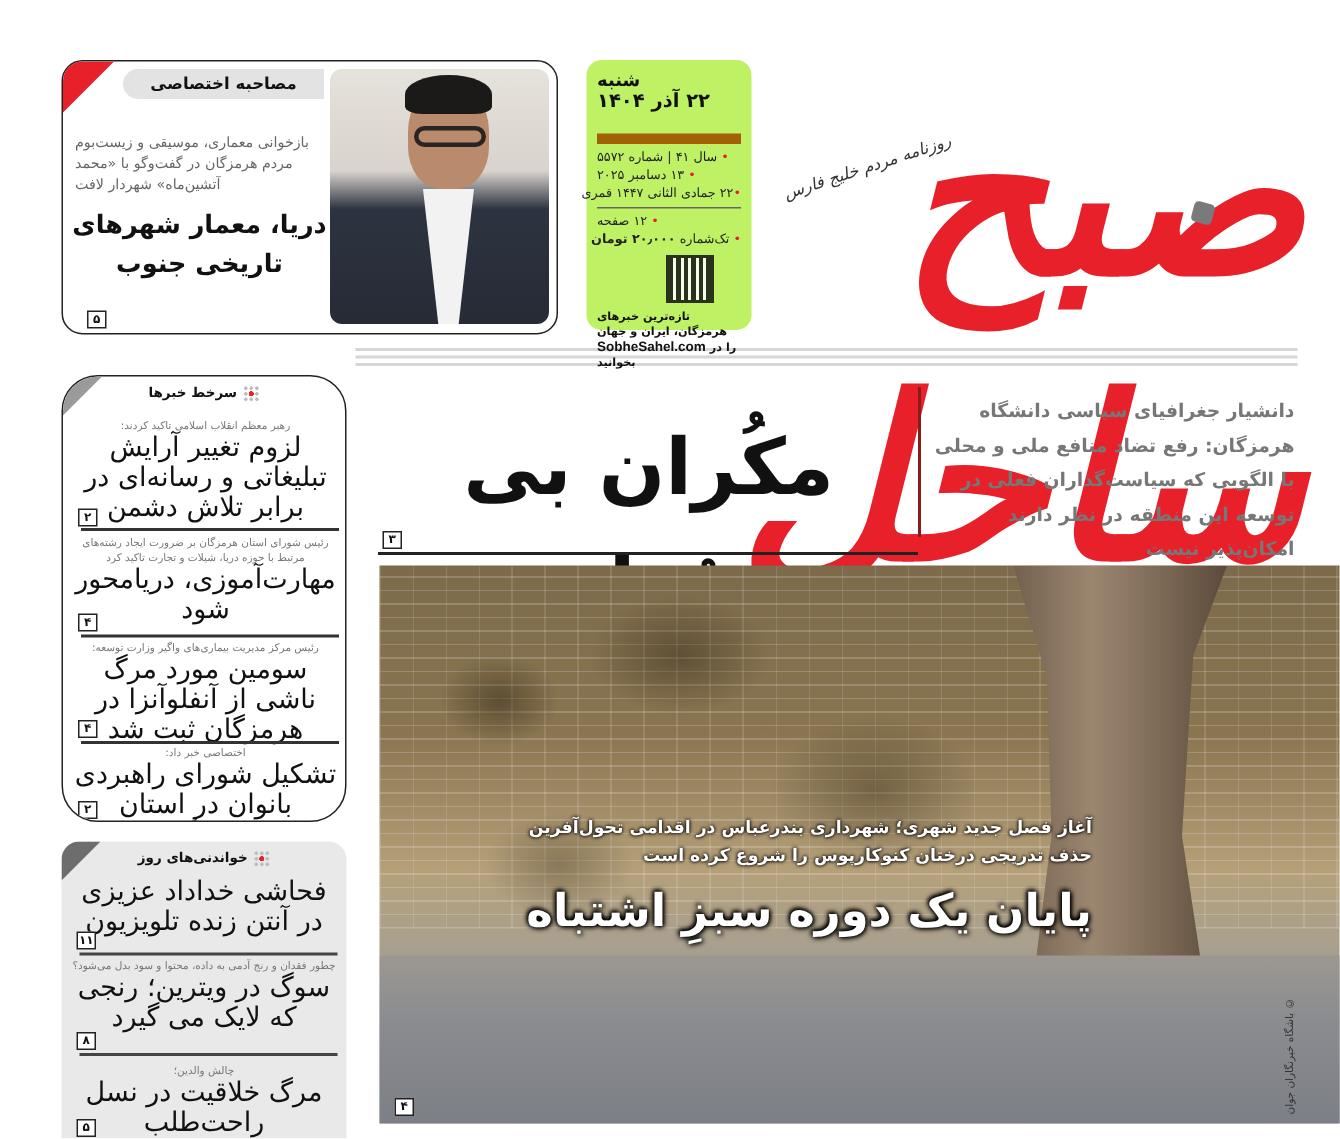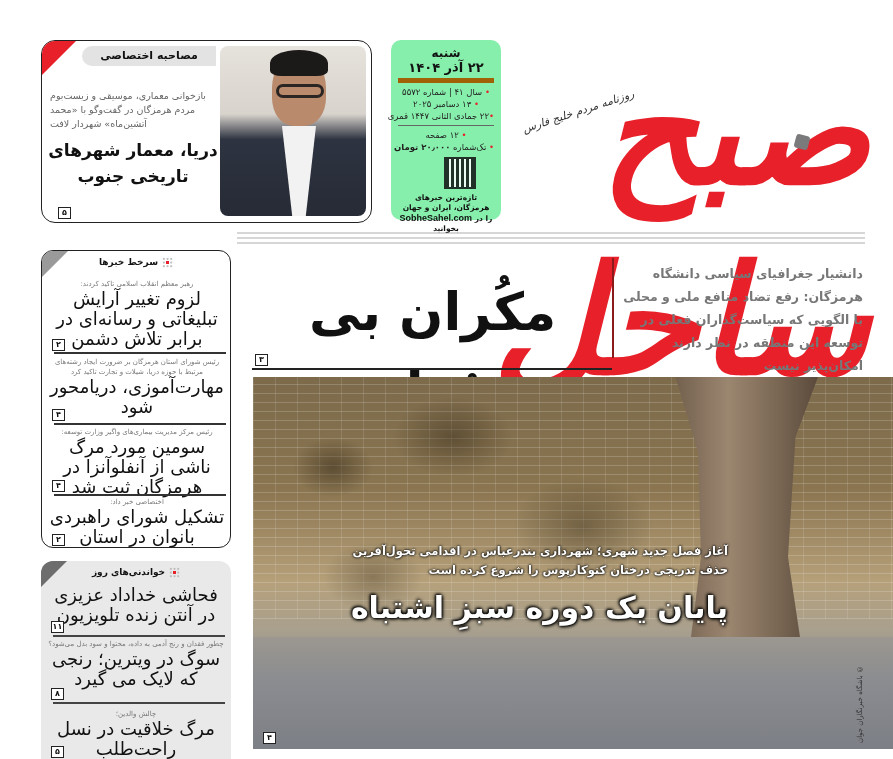--- a/index.html
+++ b/index.html
@@ -7,23 +7,23 @@
   body{position:relative;font-family:"DejaVu Sans","Liberation Sans",sans-serif;color:#111}
   .abs{position:absolute}
   
   .logo{left:510px;top:35px;width:360px;height:190px}
   .logo-main{position:absolute;right:0;top:0;font-family:"DejaVu Serif",serif;font-weight:bold;color:#e8202a;font-size:150px;line-height:190px;letter-spacing:-8px;font-style:italic}
   .logo-tag{position:absolute;left:10px;top:70px;font-size:11px;color:#333;font-style:italic;transform:rotate(-18deg);white-space:nowrap}
   .logo-dot{position:absolute;left:285px;top:100px;width:14px;height:14px;background:#7a7a7c;border-radius:3px;transform:rotate(15deg)}
   .hrules{left:237px;top:232px;width:628px;height:12px}
   .hrules div{height:2px;background:#d6d6d6;margin-bottom:3px}
   
-  .info{left:391px;top:40px;width:110px;height:180px;background:#86efac;border-radius:10px;padding:6px 7px;text-align:center}
+  .info{left:391px;top:40px;width:110px;height:180px;background:#bef264;border-radius:10px;padding:6px 7px;text-align:left}
   .info .day{font-weight:bold;font-size:12px}
-  .info .date{font-weight:bold;font-size:13px;border-bottom:5px solid #a16207;padding-bottom:3px;margin-bottom:3px}
+  .info .date{font-weight:bold;font-size:13px;border-bottom:7px solid #a16207;padding-bottom:14px;margin-bottom:3px}
   .info .ln{font-size:8.5px;color:#222;line-height:12px;white-space:nowrap}
   .info .ln .b{color:#e8202a}
   .info .sep{border-top:1px solid #666;margin:3px 0}
   .info .price{font-weight:bold}
   .qr{width:32px;height:32px;margin:4px 18px 4px auto;background:
     repeating-linear-gradient(90deg,#111 0 3px,#fff 3px 5px),#111;opacity:.85;border:2px solid #111}
   .info .promo{font-size:7.5px;line-height:10px;font-weight:bold}
   .info .site{font-family:Liberation Sans, sans-serif;font-weight:bold;font-size:9px}
   
   .interview{left:41px;top:40px;width:331px;height:183px;border:1.5px solid #222;border-radius:14px;overflow:hidden;background:#fff}
@@ -51,21 +51,21 @@
     radial-gradient(ellipse 40px 30px at 80px 90px,rgba(40,30,15,.45),transparent),
     radial-gradient(ellipse 60px 40px at 200px 60px,rgba(40,30,15,.4),transparent),
     radial-gradient(ellipse 70px 50px at 330px 150px,rgba(40,30,15,.35),transparent),
     radial-gradient(ellipse 50px 35px at 120px 200px,rgba(40,30,15,.3),transparent);}
   .trunk{position:absolute;left:415px;top:0;width:150px;height:300px;background:linear-gradient(90deg,#6d5b49,#9b8670 40%,#7d6a56 70%,#5b4a3c);clip-path:polygon(5% 0,100% 0,85% 20%,80% 60%,92% 100%,12% 100%,22% 60%,20% 25%)}
   .ground{position:absolute;left:0;top:260px;width:100%;height:112px;background:linear-gradient(180deg,#9c9790,#8a8c90 40%,#7c7f85)}
   .photo-kicker{position:absolute;right:195px;top:165px;width:400px;font-size:11.5px;line-height:19px;color:#fff;font-weight:bold;text-align:right;text-shadow:0 0 3px #000,0 0 2px #000}
   .photo-title{position:absolute;right:195px;top:208px;width:400px;font-size:30px;line-height:46px;color:#fff;font-weight:bold;text-align:right;text-shadow:0 0 4px #000,1px 1px 3px #000,-1px -1px 3px #000}
   .credit{left:856px;top:665px;width:12px;height:90px;font-size:7px;color:#333;writing-mode:vertical-rl;transform:rotate(180deg);white-space:nowrap}
   
-  .news{left:41px;top:250px;width:190px;height:298px;border:1.5px solid #222;border-radius:12px;background:#fff;overflow:hidden}
+  .news{left:41px;top:250px;width:190px;height:298px;border:1.5px solid #222;border-radius:24px;background:#fff;overflow:hidden}
   .fold2{position:absolute;left:0;top:0;width:0;height:0;border-bottom:26px solid #9a9a9a;border-left:26px solid transparent;transform:rotate(180deg);transform-origin:13px 13px}
   .sec-head{position:absolute;left:0;top:6px;width:100%;text-align:center;font-size:9px;font-weight:bold}
   .dots{display:inline-block;width:11px;height:11px;vertical-align:middle;margin-left:4px;background:radial-gradient(circle,#bbb 1px,transparent 1.3px) 0 0/3.7px 3.7px}
   .dots.red{background:radial-gradient(circle at center,#e8202a 1.6px,transparent 1.8px),radial-gradient(circle,#bbb 1px,transparent 1.3px) 0 0/3.7px 3.7px}
   .item{position:absolute;left:4px;width:182px;text-align:center}
   .item .k{font-size:7px;color:#777;line-height:10px}
   .item .h{font-size:18px;font-weight:normal;line-height:20px}
   .item-rule{position:absolute;left:12px;width:172px;height:1.5px;background:#333}
   
   .most{left:41px;top:561px;width:190px;height:198px;background:#e9e9ea;border-radius:12px 12px 0 0;overflow:hidden}

